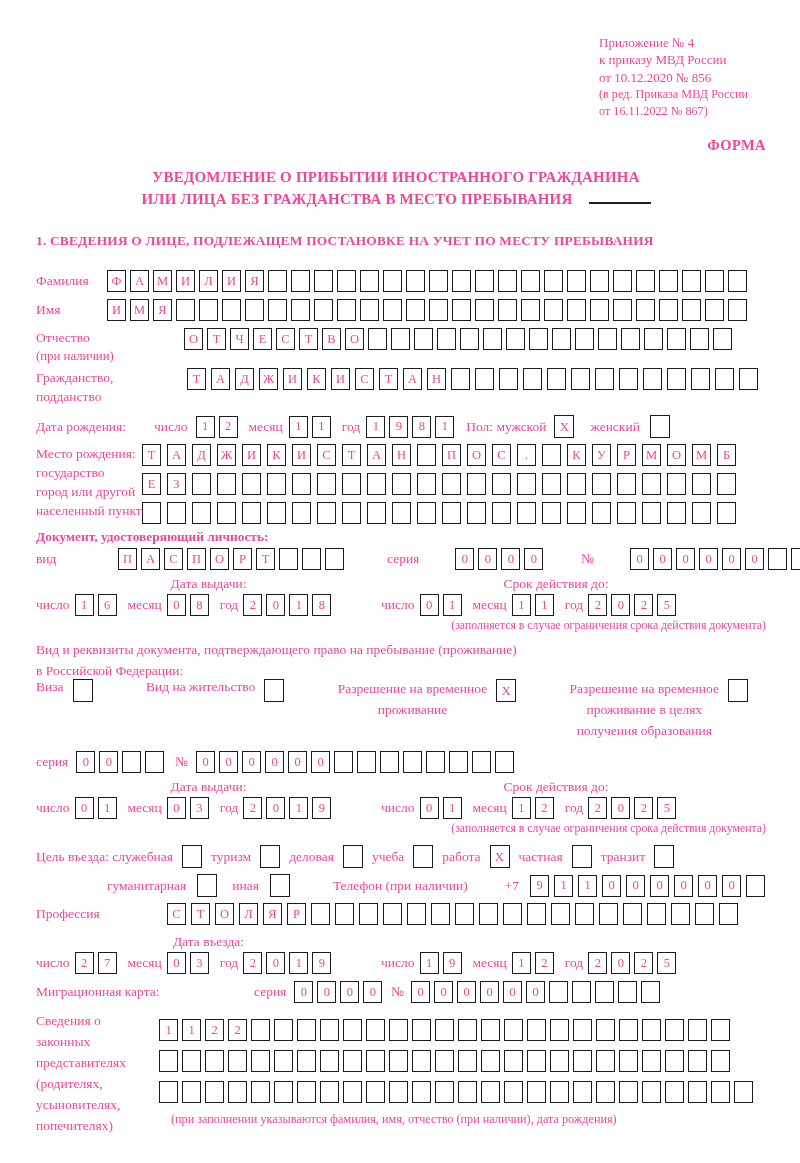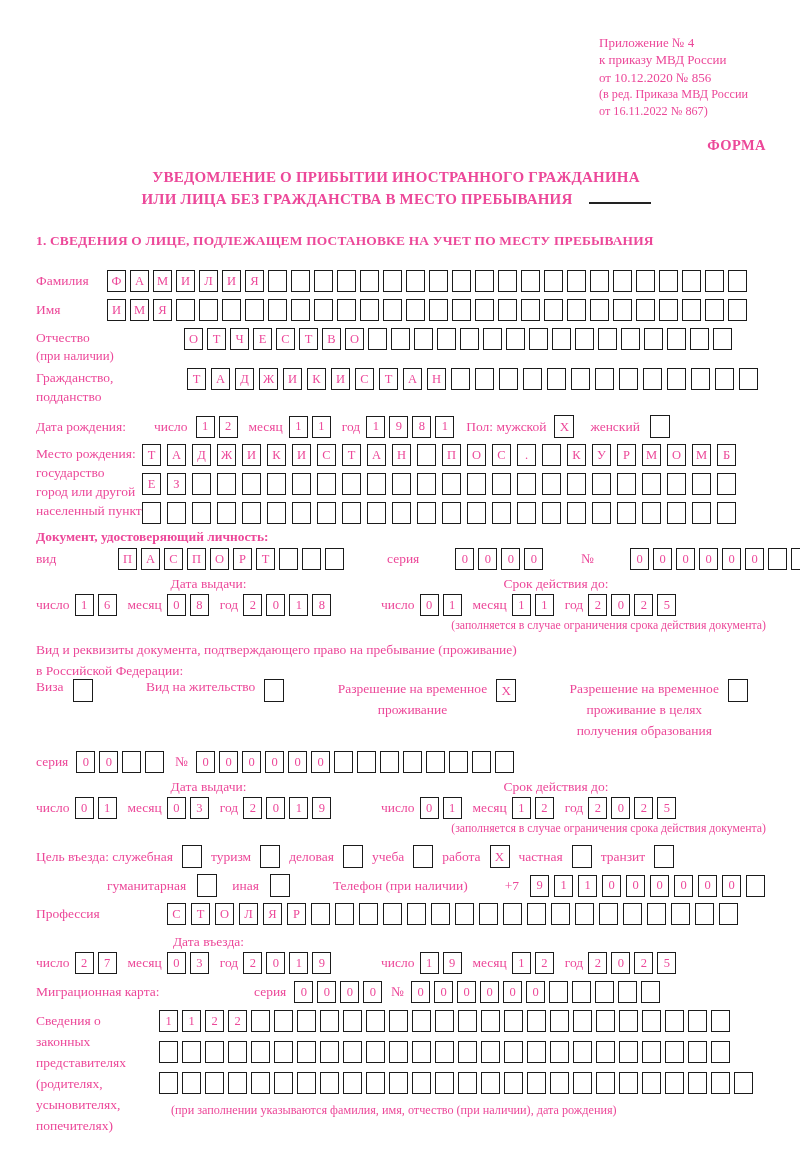--- a/index.html
+++ b/index.html
@@ -44,21 +44,21 @@
   .dg .lab{margin-right:5px;}
   .dg .ml{margin-left:11px;}
   .noteline{margin-top:2px;font-size:11.8px;text-align:right;margin-right:34px;}
   .plain{font-size:13.5px;margin-top:9px;}
   .permitrow{display:flex;align-items:flex-start;width:712px;justify-content:space-between;}
   .pgrp{display:flex;align-items:flex-start;gap:9px;}
   .stack{font-size:13.5px;text-align:center;line-height:1.55;}
   .purpose{gap:9px;margin-top:9px;}
   .purpose .lab{margin-right:0;}
   .human{margin-left:71px;gap:11px;margin-top:6px;}
-  .repblock{display:flex;align-items:flex-start;margin-top:7px;}
+  .repblock{display:flex;align-items:center;margin-top:7px;}
   .repright .cells{margin-bottom:9px;}
   .repnote{font-size:12.2px;margin-top:8px;margin-left:12px;}
 </style>
 </head>
 <body>
 
 <div class="page">
 
   <div class="annex">
     <div>Приложение № 4</div>

